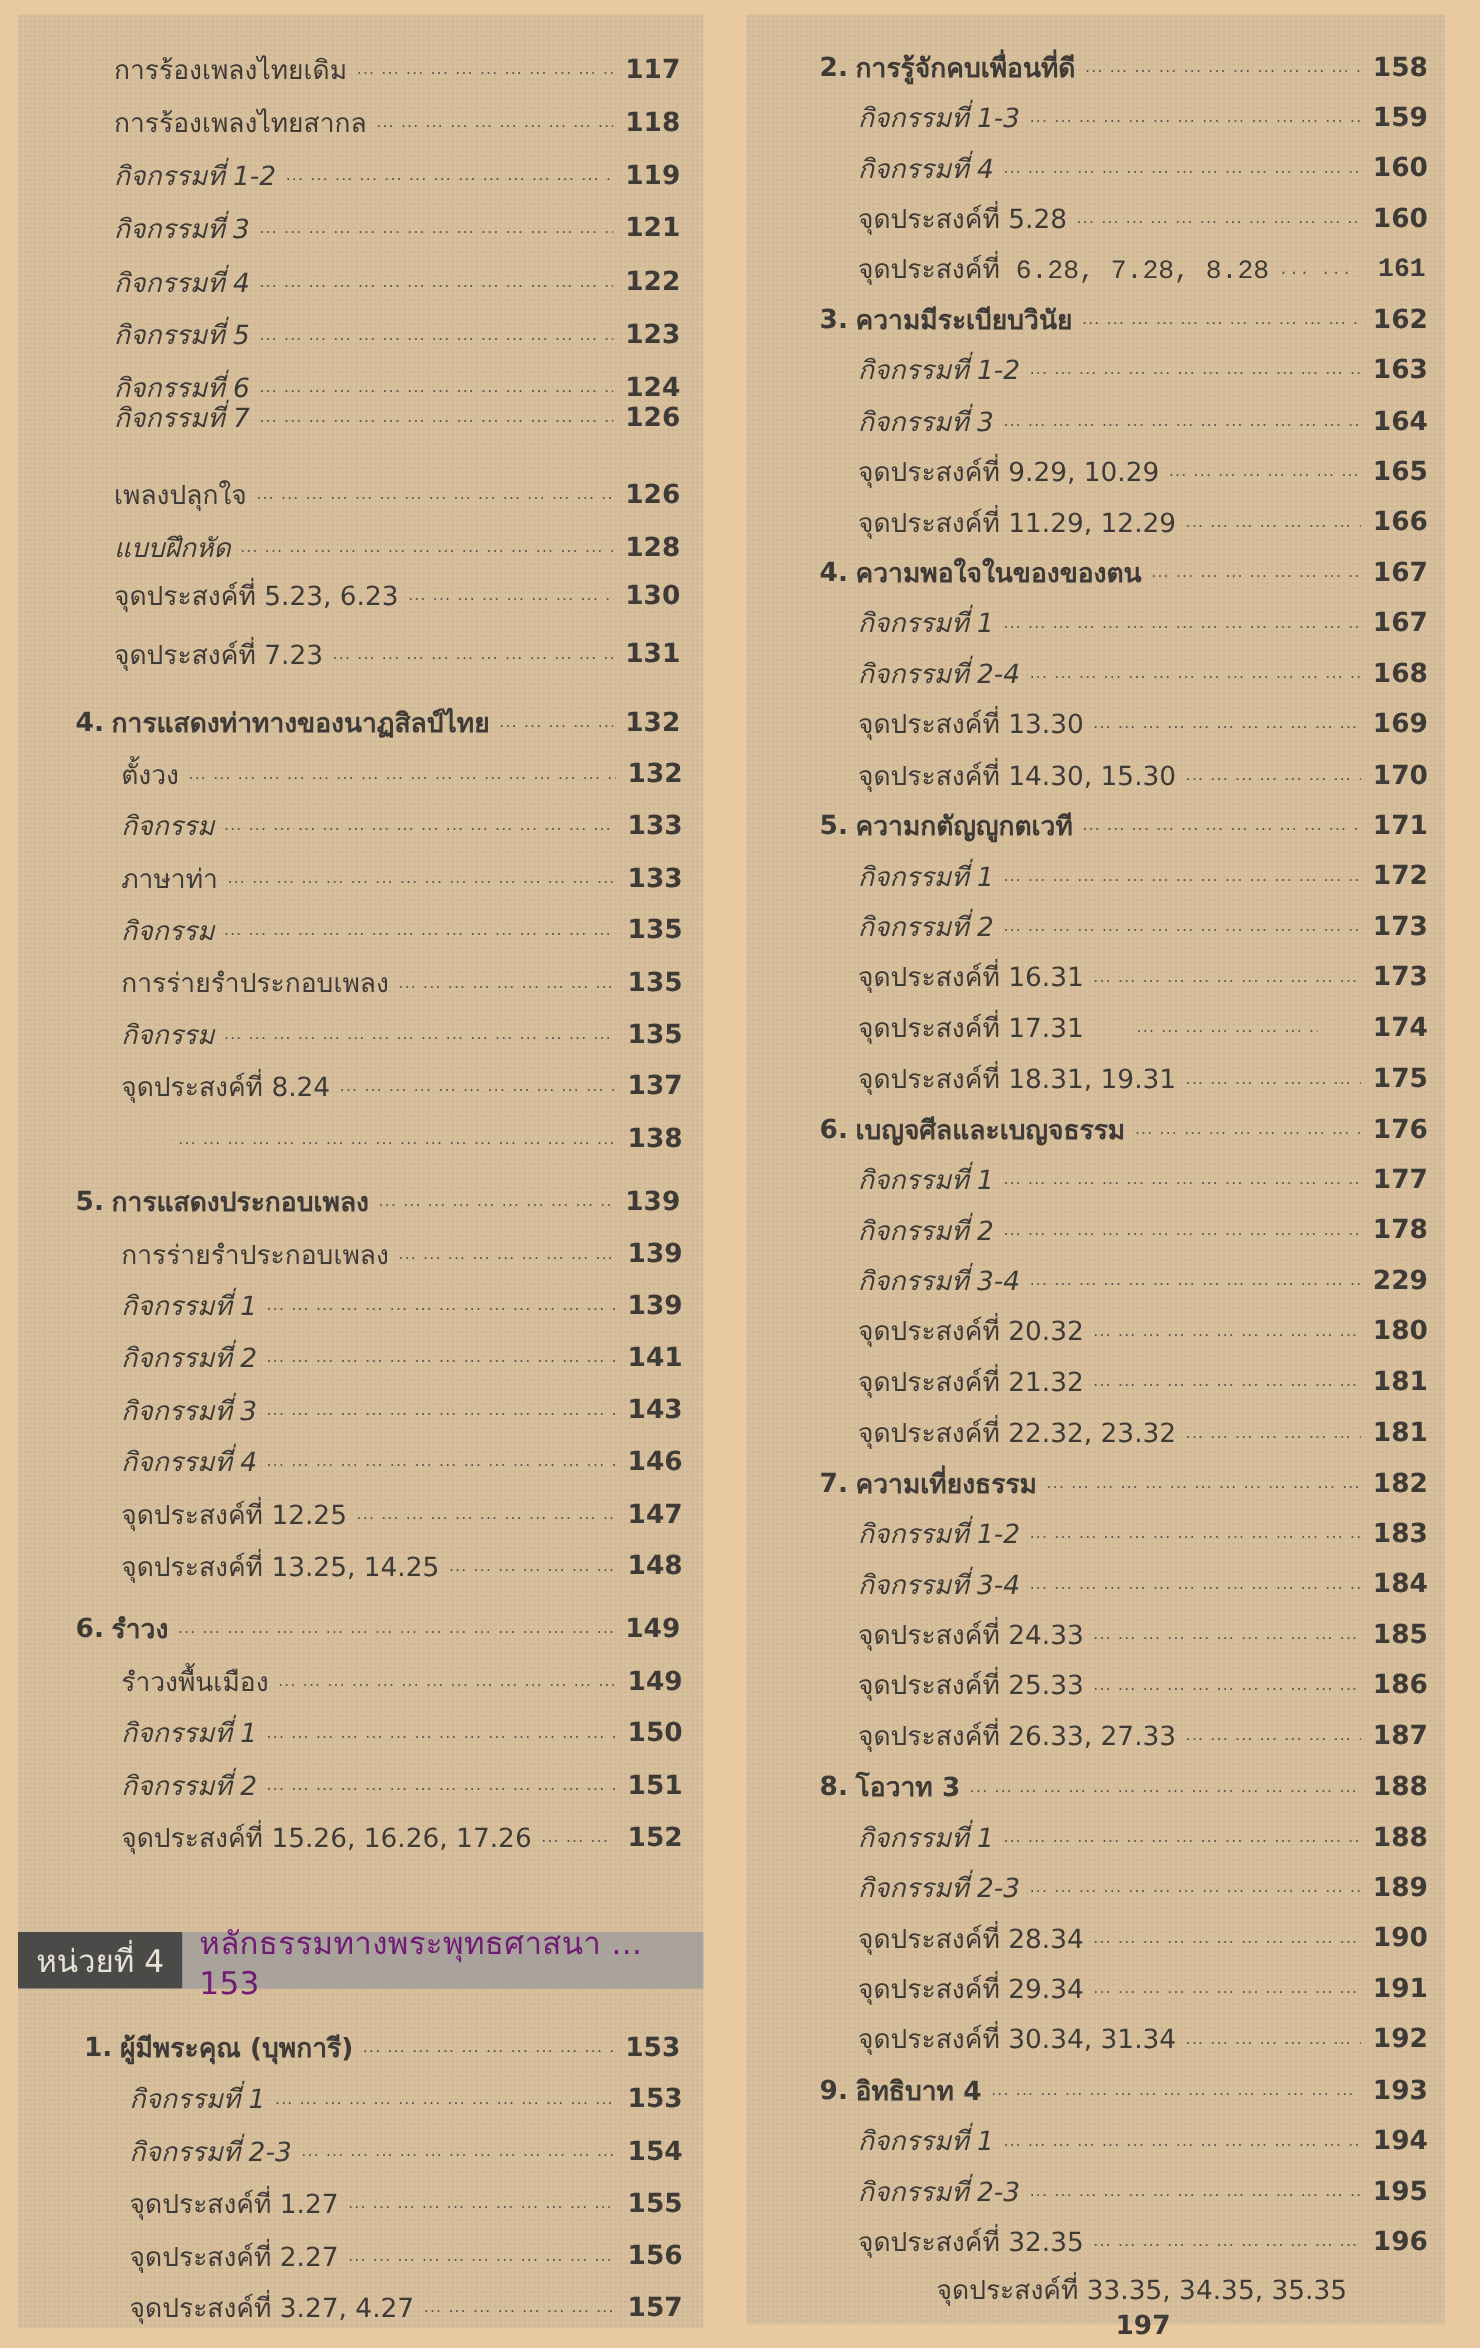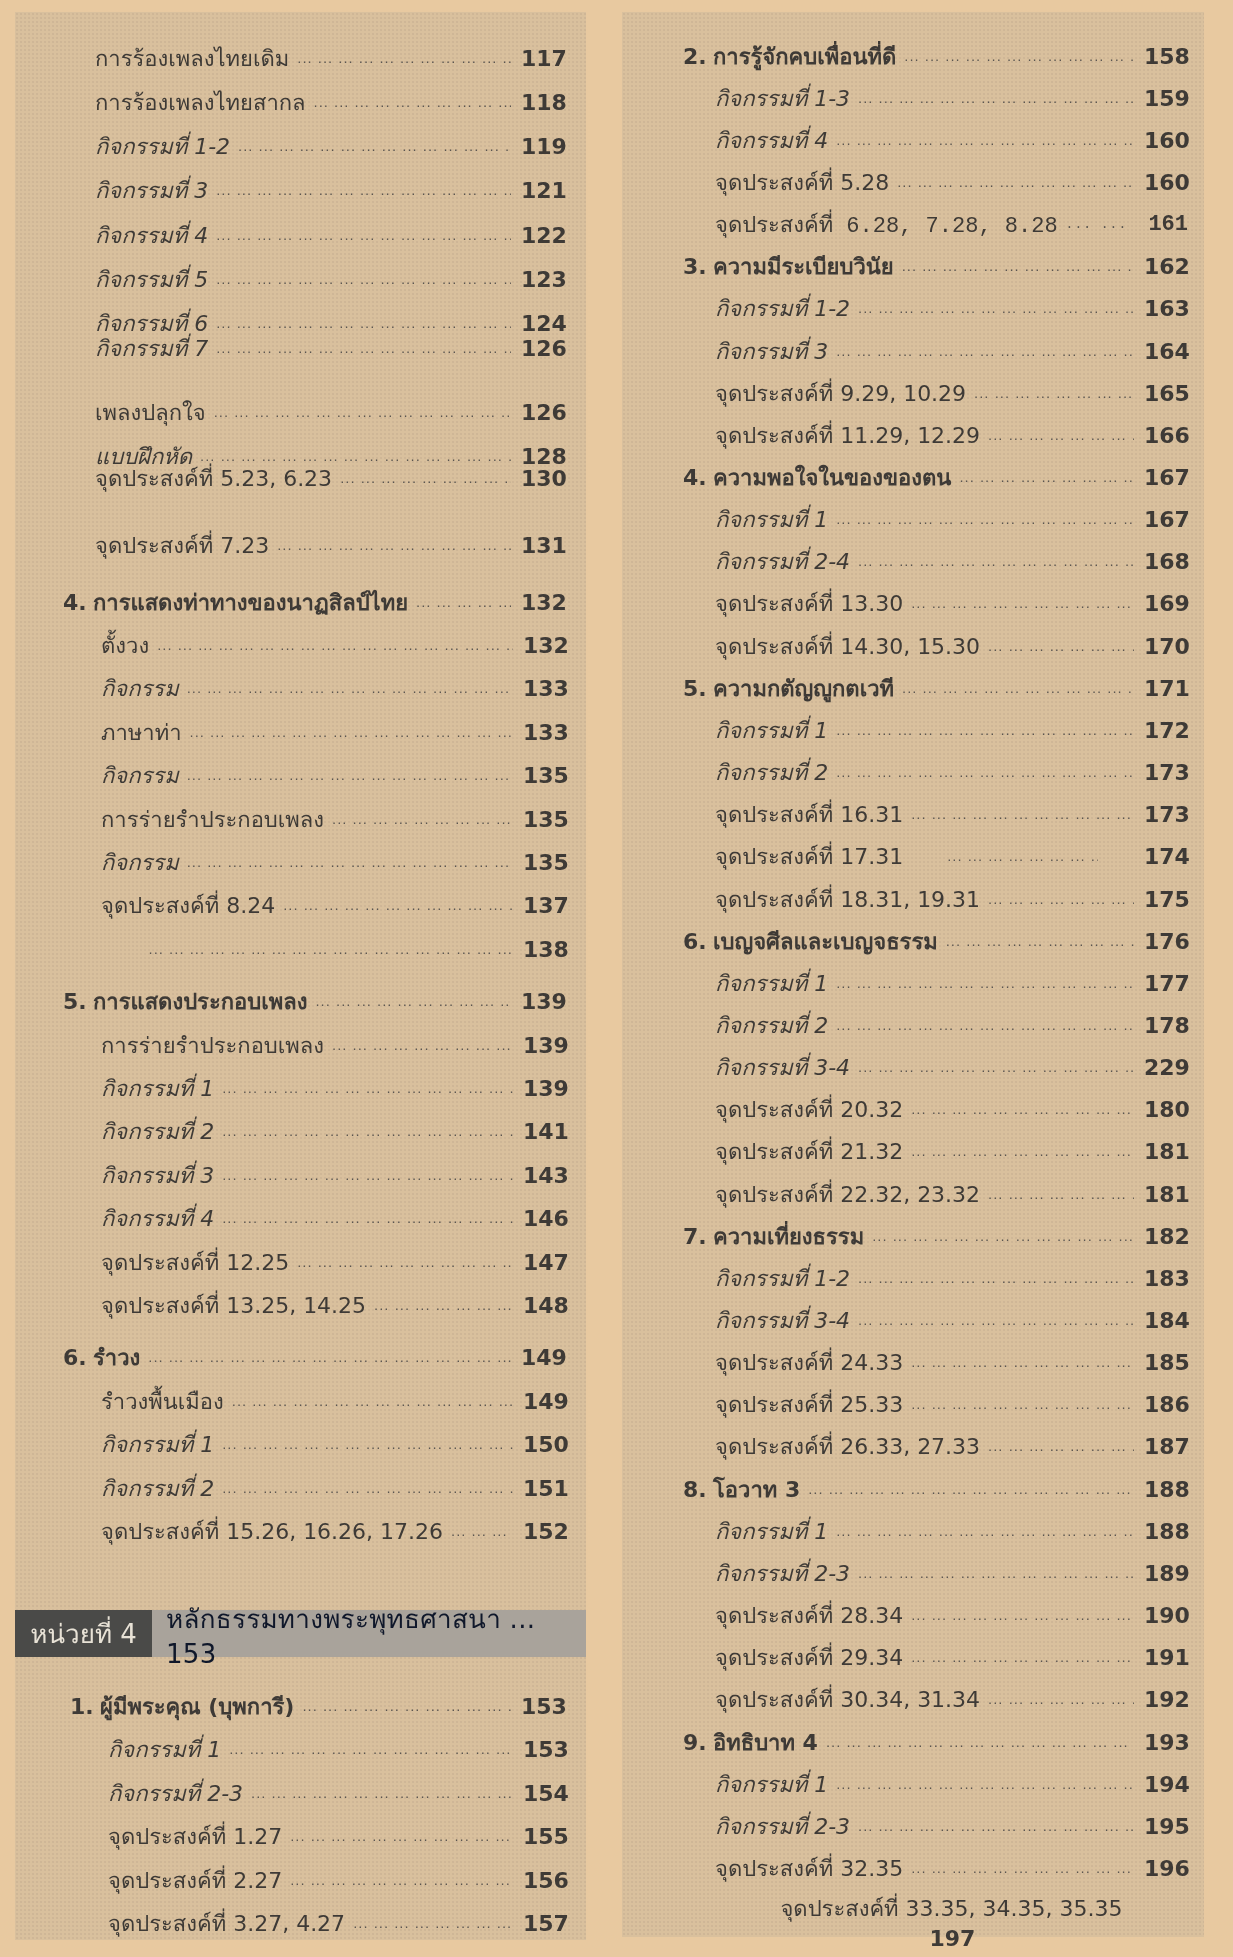--- a/index.html
+++ b/index.html
@@ -59,21 +59,21 @@
   #unit-banner .unit-tag {
     width: 137px;
     background: #4a4a48;
     color: #e8e2d6;
     font-size: 26px;
     display: flex; align-items: center; justify-content: center;
   }
   #unit-banner .unit-title {
     flex: 1;
     background: #a9a39b;
-    color: #0f172a;
+    color: #701a75;
     font-size: 26px;
     display: flex; align-items: center;
     padding-left: 14px;
     letter-spacing: 0.3px;
   }
 </style>
 </head>
 <body>
 
 <div id="left-panel" class="panel"></div>
@@ -128,21 +128,21 @@
     <div class="row normal" style="left: 95px; top: 392.4px; width: 470px;">
       <span class="label">เพลงปลุกใจ</span>
       <span class="dots">... ... ... ... ... ... ... ... ... ... ... ... ... ... ... ... ... ...</span>
       <span class="page">126</span>
     </div>
     <div class="row italic" style="left: 95px; top: 436.7px; width: 470px;">
       <span class="label">แบบฝึกหัด</span>
       <span class="dots">... ... ... ... ... ... ... ... ... ... ... ... ... ... ... ... ... ...</span>
       <span class="page">128</span>
     </div>
-    <div class="row normal" style="left: 95px; top: 458px; width: 470px;">
+    <div class="row normal" style="left: 95px; top: 476px; width: 470px;">
       <span class="label">จุดประสงค์ที่ 5.23, 6.23</span>
       <span class="dots">... ... ... ... ... ... ... ... ... ... ... ... ... ... ... ... ... ...</span>
       <span class="page">130</span>
     </div>
     <div class="row normal" style="left: 95px; top: 525.3px; width: 470px;">
       <span class="label">จุดประสงค์ที่ 7.23</span>
       <span class="dots">... ... ... ... ... ... ... ... ... ... ... ... ... ... ... ... ... ...</span>
       <span class="page">131</span>
     </div>
     <div class="row heading" style="left: 63px; top: 582px; width: 502px;">

